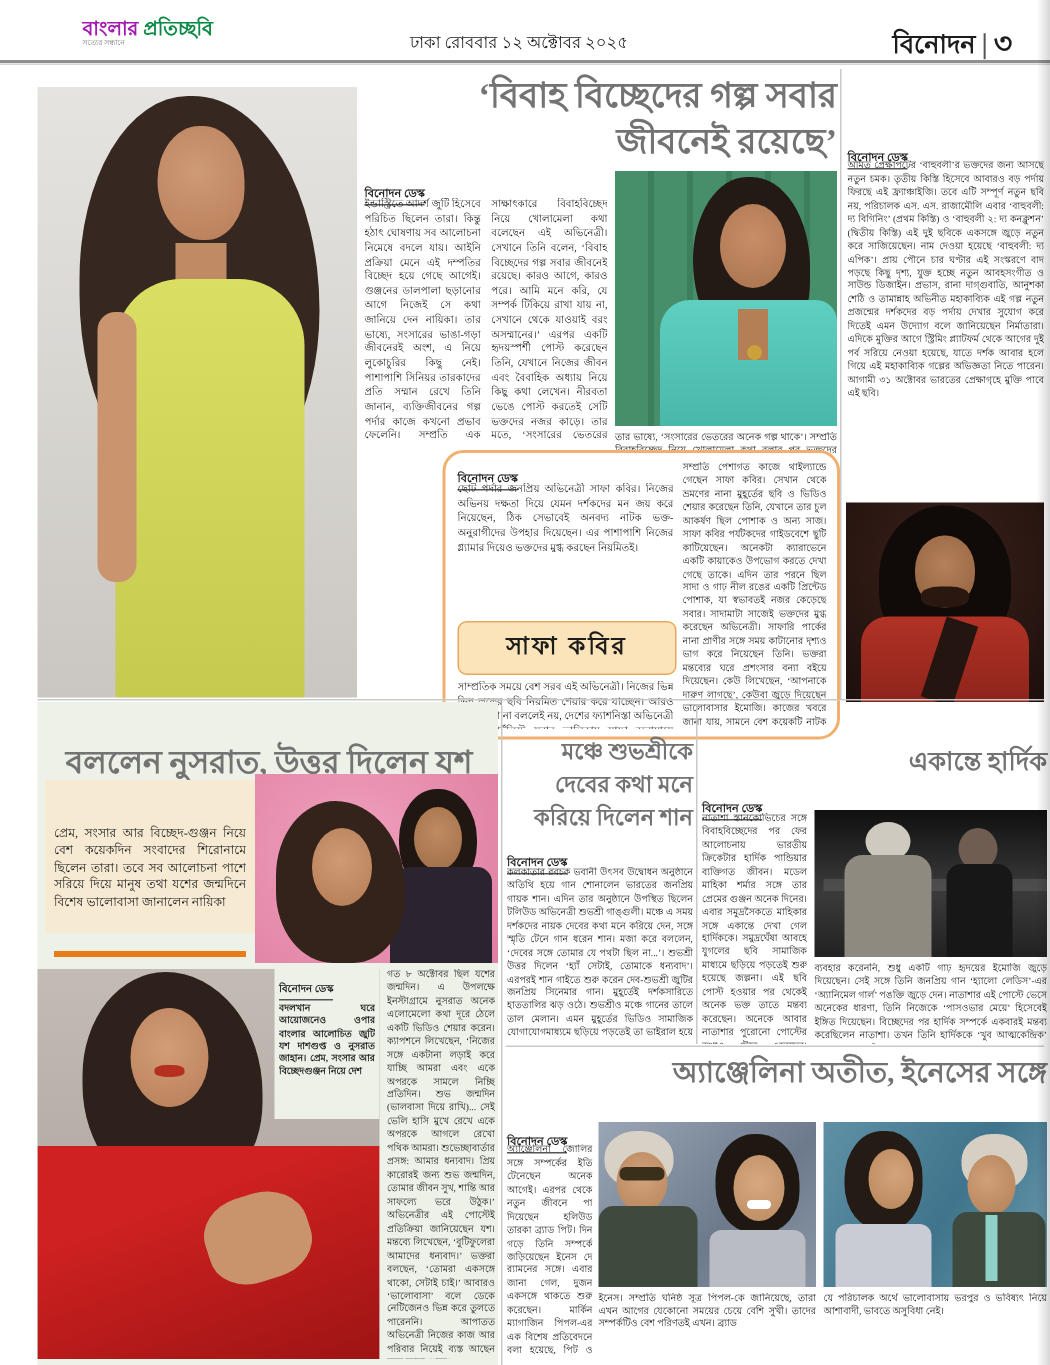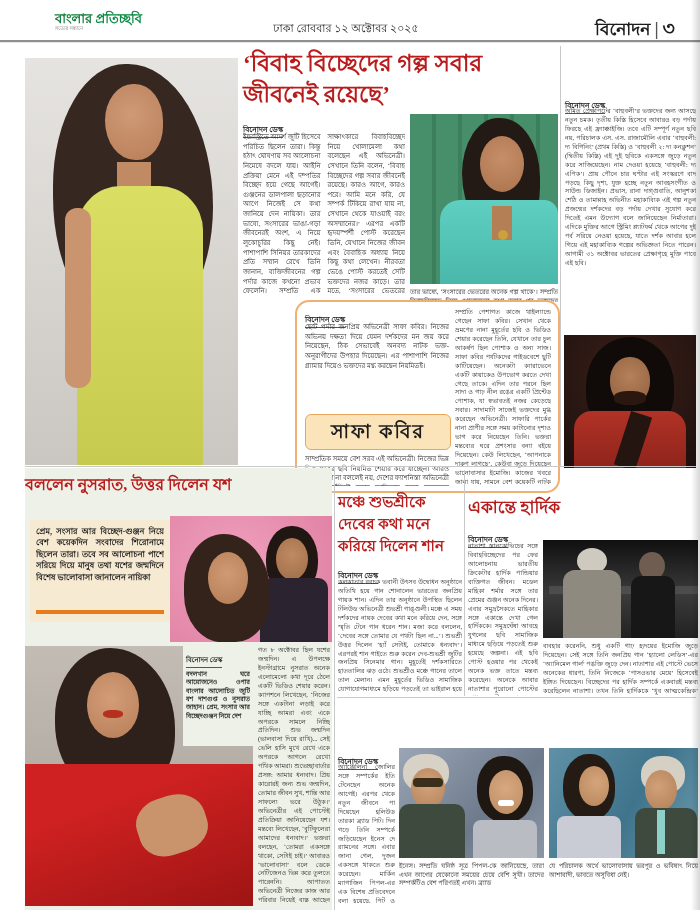--- a/index.html
+++ b/index.html
@@ -2,48 +2,48 @@
 <html><head>
 <meta charset="utf-8">
 <style>
   html,body{margin:0;padding:0;background:#dcdcdc;}
   .page{position:relative;width:700px;height:910px;margin:0 auto;background:#ffffff;overflow:hidden;
         font-family:"Liberation Serif","DejaVu Serif",serif;color:#1c1c1c;}
   .abs{position:absolute;}
   .edge-shade{right:0;top:0;width:9px;height:910px;background:linear-gradient(90deg,rgba(0,0,0,0),rgba(0,0,0,.16));}
   
   .logo-line{font-weight:bold;font-size:13px;line-height:1;}
-  .logo-red{color:#15803d;}
+  .logo-red{color:#a21caf;}
   .logo-green{color:#0a8a44;}
   .logo-tag{font-size:5px;color:#777;}
   .dateline{font-size:11px;color:#222;}
   .section-name{font-size:17px;font-weight:bold;}
   .page-no{font-size:19px;font-weight:bold;}
   .mast-rule{left:0;top:40px;width:700px;height:2px;background:#8f8f8f;border-bottom:1px solid #e5e5e5;}
   
-  .headline{font-weight:bold;color:#b91c1c;text-align:left;}
+  .headline{font-weight:bold;color:#737373;text-align:right;}
   .h-main{font-size:23px;line-height:1.35;}
   .h-mid{font-size:16px;line-height:1.4;}
   .h-small{font-size:15px;line-height:1.45;}
   .byline{font-size:7.5px;font-weight:bold;border-bottom:1px solid #555;display:inline-block;padding-bottom:1px;}
   .body-txt{font-size:6.8px;line-height:1.42;text-align:justify;overflow:hidden;color:#222;}
   .cols2{column-count:2;column-gap:7px;}
   .caption{font-size:6.4px;line-height:1.35;text-align:justify;overflow:hidden;color:#222;}
   .bold{font-weight:bold;}
   .vrule{width:1px;background:#c9c9c9;}
   .hrule{height:1px;background:#c9c9c9;}
   
   .safa-box{border:2px solid #f2b070;border-radius:14px;background:#fff;}
   .safa-title{font-size:12.5px;font-weight:bold;text-align:center;line-height:1.35;}
-  .safa-name{background:#fbe3ba;border:1px solid #e8a85c;border-radius:6px;font-size:19px;font-weight:bold;
+  .safa-name{background:#fbe3ba;border:1px solid #e8a85c;border-radius:6px;font-size:16px;font-weight:bold;
              text-align:center;line-height:34px;letter-spacing:2px;}
   
   .nusrat-bg{background:#edf1e7;}
   .lead-box{background:#f7ead2;padding:6px 6px 4px 6px;}
-  .lead-txt{font-size:8.2px;font-weight:bold;line-height:1.4;text-align:justify;overflow:hidden;}
+  .lead-txt{font-size:8.2px;font-weight:normal;line-height:1.4;text-align:justify;overflow:hidden;margin-top:24px;}
   .lead-bar{height:3.5px;background:#e87b1a;margin-top:4px;}
   
   .photo{overflow:hidden;}
   .ph{position:absolute;}
 </style>
 </head>
 <body>
 
 <div class="page">
 
@@ -106,21 +106,21 @@
     <div class="ph" style="left:22px;top:2px;width:88px;height:96px;background:#100a08;border-radius:50% 50% 40% 40%;"></div>
     <div class="ph" style="left:46px;top:22px;width:40px;height:48px;background:radial-gradient(circle at 50% 40%,#b5805a,#8e5f3d);border-radius:48%;"></div>
     <div class="ph" style="left:50px;top:56px;width:32px;height:14px;background:#2a1710;border-radius:40%;"></div>
     <div class="ph" style="left:10px;top:76px;width:112px;height:57px;background:linear-gradient(180deg,#b23226,#8e241b);border-radius:18px 18px 0 0;"></div>
     <div class="ph" style="left:58px;top:78px;width:22px;height:56px;background:#241511;transform:rotate(18deg);"></div>
   </div>
 
   <div class="abs hrule" style="left:25px;top:466px;width:671px;"></div>
 
   <div class="abs nusrat-bg" style="left:25px;top:468px;width:307px;height:442px;"></div>
-  <div class="abs headline" style="left:25px;top:472px;width:290px;font-size:16px;">বললেন নুসরাত, উত্তর দিলেন যশ</div>
+  <div class="abs headline" style="left:25px;top:492px;width:290px;font-size:21px;">বললেন নুসরাত, উত্তর দিলেন যশ</div>
   <div class="abs lead-box" style="left:30px;top:520px;width:128px;height:92px;">
     <div class="lead-txt" style="height:80px;">প্রেম, সংসার আর বিচ্ছেদ-গুঞ্জন নিয়ে বেশ কয়েকদিন সংবাদের শিরোনামে ছিলেন তারা। তবে সব আলোচনা পাশে সরিয়ে দিয়ে মানুষ তথা যশের জন্মদিনে বিশেষ ভালোবাসা জানালেন নায়িকা</div>
     <div class="lead-bar"></div>
   </div>
 
   <div class="abs photo" style="left:170px;top:516px;width:162px;height:126px;background:radial-gradient(circle at 40% 40%,#f0a0bd,#df7fa2);">
     <div class="ph" style="left:96px;top:10px;width:52px;height:70px;background:#201713;border-radius:48%;"></div>
     <div class="ph" style="left:106px;top:22px;width:32px;height:42px;background:radial-gradient(circle at 50% 40%,#c08a62,#9c6c46);border-radius:50%;"></div>
     <div class="ph" style="left:90px;top:62px;width:68px;height:64px;background:#2c2330;border-radius:14px 10px 0 0;"></div>
     <div class="ph" style="left:14px;top:18px;width:86px;height:108px;background:#33231b;border-radius:46% 54% 40% 44%;"></div>
@@ -158,20 +158,21 @@
   <div class="abs photo" style="left:543px;top:540px;width:155px;height:98px;background:linear-gradient(180deg,#101010,#3b3b3b 55%,#222);">
     <div class="ph" style="left:6px;top:46px;width:150px;height:8px;background:#5a5a5a;opacity:.6;"></div>
     <div class="ph" style="left:34px;top:8px;width:30px;height:26px;background:#cfcabf;border-radius:50%;"></div>
     <div class="ph" style="left:20px;top:30px;width:58px;height:68px;background:#8f8a80;border-radius:12px 12px 0 0;"></div>
     <div class="ph" style="left:96px;top:12px;width:26px;height:28px;background:#6e5d50;border-radius:50%;"></div>
     <div class="ph" style="left:88px;top:36px;width:44px;height:62px;background:#171717;border-radius:10px 10px 0 0;"></div>
   </div>
   <div class="abs body-txt" style="left:543px;top:642px;width:155px;height:54px;font-size:6.3px;">ব্যবহার করেননি, শুধু একটি গাঢ় হৃদয়ের ইমোজি জুড়ে দিয়েছেন। সেই সঙ্গে তিনি জনপ্রিয় গান ‘হ্যালো লেডিস’-এর ‘অ্যানিমেল গার্ল’ পঙক্তি জুড়ে দেন। নাতাশার এই পোস্টে ভেসে অনেকের ধারণা, তিনি নিজেকে ‘পাসওভার মেয়ে’ হিসেবেই ইঙ্গিত দিয়েছেন। বিচ্ছেদের পর হার্দিক সম্পর্কে একবারই মন্তব্য করেছিলেন নাতাশা। তখন তিনি হার্দিককে ‘খুব আত্মকেন্দ্রিক’ বলে মন্তব্য করেছিলেন।</div>
 
   <div class="abs hrule" style="left:337px;top:697px;width:359px;"></div>
+  <div class="abs headline" style="left:337px;top:700px;width:361px;font-size:19px;">অ্যাঞ্জেলিনা অতীত, ইনেসের সঙ্গে</div>
   <div class="abs" style="left:338px;top:750px;">
     <span class="byline">বিনোদন ডেস্ক</span>
   </div>
   <div class="abs body-txt" style="left:338px;top:763px;width:57px;height:140px;font-size:6.3px;">অ্যাঞ্জেলিনা জোলির সঙ্গে সম্পর্কের ইতি টেনেছেন অনেক আগেই। এরপর থেকে নতুন জীবনে পা দিয়েছেন হলিউড তারকা ব্র্যাড পিট। দিন গড়ে তিনি সম্পর্কে জড়িয়েছেন ইনেস দে র‌্যামনের সঙ্গে। এবার জানা গেল, দুজন একসঙ্গে থাকতে শুরু করেছেন। মার্কিন ম্যাগাজিন পিপল-এর এক বিশেষ প্রতিবেদনে বলা হয়েছে, পিট ও ইনেস এখন নিউইয়র্কে একসঙ্গে বসবাস করছেন। সম্প্রতি তারা দুজন একটি বাড়িতেও উঠেছেন। ২০২২ সালে এই জুটির সম্পর্কের গুঞ্জন শুরু। ২০২৪ সালের জুলাইয়ে তারা প্রথমবারের মতো একসঙ্গে প্রকাশ্যে আসেন। জানা যায়, পিটের বয়স ৬১ বছর আর ইনেসের ৩২। বয়সের ব্যবধান নিয়ে কারও কোনো ভাবনা নেই বলেও জানিয়েছে সূত্রটি। দুজনের ঘনিষ্ঠরা বলছেন, তারা একসঙ্গে দারুণ সময় কাটাচ্ছেন।</div>
 
   <div class="abs photo" style="left:399px;top:748px;width:145px;height:110px;background:linear-gradient(135deg,#9aa6b5,#6d7a8c 60%,#8b97a6);">
     <div class="ph" style="left:4px;top:6px;width:46px;height:38px;background:#d8d2c6;border-radius:46%;"></div>
     <div class="ph" style="left:12px;top:20px;width:34px;height:40px;background:radial-gradient(circle at 50% 42%,#d3a37c,#b5835c);border-radius:50%;"></div>
     <div class="ph" style="left:14px;top:30px;width:30px;height:9px;background:#3a2f1a;border-radius:4px;"></div>
     <div class="ph" style="left:0px;top:56px;width:66px;height:54px;background:#3e4a3d;border-radius:10px 10px 0 0;"></div>

